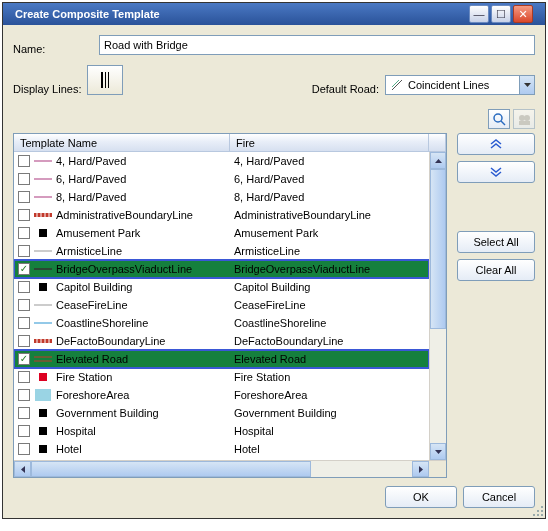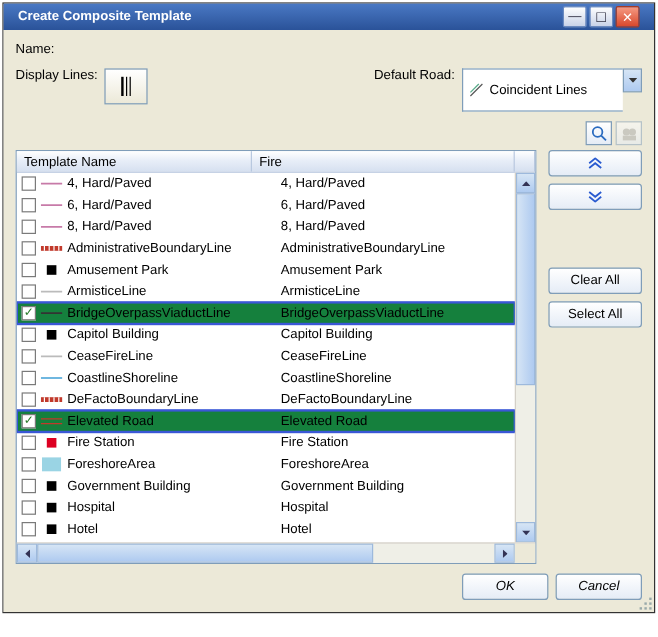--- a/index.html
+++ b/index.html
@@ -3,77 +3,78 @@
 <meta charset="utf-8">
 <style>
   * { box-sizing: border-box; font-family: Tahoma, Arial, sans-serif; font-size: 11px; }
   body { margin: 0; padding: 2px; background: #fff; }
   .outer { border: 1px solid #333; width: 544px; }
   .titlebar { background: linear-gradient(#4a79c4,#2a5299); color: #fff; height: 22px; display: flex; align-items: center; padding: 0 12px; }
   .titlebar-text { flex: 1; font-weight: bold; }
   .tb-btn { width: 20px; height: 18px; background: linear-gradient(#fefefe,#c8d2e8); border: 1px solid #6a8ac0; margin-left: 2px; display: flex; align-items: center; justify-content: center; color: #334; border-radius: 2px; cursor: pointer; }
   .tb-btn.close { background: linear-gradient(#f59a82,#d9472b); color: #fff; border-color: #a83b24; }
   .content { background: #ece9d8; padding: 10px 10px 8px 10px; }
-  .row { display: flex; align-items: flex-start; margin-bottom: 10px; }
+  .row { display: flex; align-items: flex-end; margin-bottom: 10px; }
   .lbl { color: #000; }
   .text-input { height: 20px; border: 1px solid #7f9db9; background: #fff; padding: 1px 4px; }
   .symbol-btn { width: 36px; height: 30px; border: 1px solid #7f9db9; background: linear-gradient(#fff,#ece9d8); display: flex; align-items: center; justify-content: center; margin-left: 6px; cursor: pointer; }
   .symbol-glyph { width: 10px; height: 16px; display: flex; }
   .symbol-glyph span { width: 2px; background: #000; margin: 0 1px; }
   .combo { display: flex; height: 20px; }
-  .combo-input { flex:1; border: 1px solid #7f9db9; border-right: none; background: #fff; padding: 17px 4px; display:flex; align-items:center; }
+  .combo-input { flex:1; border: 1px solid #7f9db9; border-right: none; background: #fff; padding: 1px 4px; display:flex; align-items:center; }
   .combo-btn { width: 16px; border: 1px solid #7f9db9; background: linear-gradient(#d6e5f5,#aecaf0); display:flex; align-items:center; justify-content:center; cursor:pointer; }
   .combo-btn svg { width:7px; height:4px; }
   .tool-icon { width:14px; display:flex; align-items:center; justify-content:center; margin-right:4px; }
   .search-row { display: flex; justify-content: flex-end; margin-bottom: 4px; }
   .icon-btn { width: 22px; height: 20px; border: 1px solid #7f9db9; background: linear-gradient(#fff,#e5ecf6); margin-left: 3px; display:flex; align-items:center; justify-content:center; cursor:pointer; }
   .icon-btn.disabled { opacity: 0.5; cursor:default; }
   .main { display: flex; }
   .table-wrap { border: 1px solid #7f9db9; background:#fff; flex:1; display:flex; flex-direction:column; }
   .thead { display:flex; height:18px; background: linear-gradient(#fff,#e8eef8 45%,#d6e0f0); border-bottom:1px solid #b8c8df; }
   .th { border-right:1px solid #b8c8df; padding: 2px 6px; display:flex; align-items:center; }
-  .th.c1 { width: 196px; }
+  .th.c1 { width: 216px; }
   .th.c2 { flex:1; }
   .th.c3 { width: 17px; padding:0; justify-content:center; }
   .tbody { height: 308px; overflow:hidden; position:relative; }
   .trow { display:flex; height:18px; align-items:center; }
   .trow.selected { outline: 2px solid #3a57d6; outline-offset:-1px; background:#15803d; }
   .td1 { width: 216px; display:flex; align-items:center; padding-left:4px; }
   .td2 { flex:1; padding-left:4px; }
   .chk { width:12px; height:12px; border:1px solid #7a7a7a; background:#fff; margin-right:4px; flex-shrink:0; display:flex; align-items:center; justify-content:center; }
   .chk.checked::after { content:"✓"; font-size:10px; color:#2a7a2a; line-height:10px; }
   .sym { width:18px; height:12px; margin-right:4px; flex-shrink:0; display:flex; align-items:center; justify-content:center; }
   .scroll-v { width:17px; background:#efefe7; border-left:1px solid #d4d0c8; display:flex; flex-direction:column; }
   .scroll-btn { height:17px; background:linear-gradient(#d6e5f5,#aecaf0); border:1px solid #9db9dc; display:flex; align-items:center; justify-content:center; cursor:pointer; }
   .scroll-thumb-v { background:linear-gradient(90deg,#d6e5f5,#aecaf0); border:1px solid #9db9dc; margin:0; }
   .scroll-h { height:17px; background:#efefe7; border-top:1px solid #d4d0c8; display:flex; }
   .scroll-track-h { flex:1; display:flex; align-items:stretch; }
   .scroll-thumb-h { background:linear-gradient(#d6e5f5,#aecaf0); border:1px solid #9db9dc; }
   .side { width: 78px; margin-left: 10px; display:flex; flex-direction:column; align-items:stretch; }
   .side-btn { height:22px; border:1px solid #7f9db9; background:linear-gradient(#fff,#e5ecf6); margin-bottom:6px; display:flex; align-items:center; justify-content:center; cursor:pointer; border-radius:3px; }
-  .footer { display:flex; justify-content:flex-end; padding: 8px 0 2px 0; font-style: italic; }
+  .footer { display:flex; justify-content:flex-end; padding: 8px 0 2px 0; }
   .footer-btn { width:72px; height:22px; border:1px solid #7f9db9; background:linear-gradient(#fff,#e5ecf6); margin-left:6px; display:flex; align-items:center; justify-content:center; cursor:pointer; border-radius:3px; }
   .resize-grip { position:absolute; right:2px; bottom:2px; width:12px; height:12px; }
   .resize-grip span { position:absolute; width:2px; height:2px; background:#9aa; }
 </style>
 </head>
 <body>
 
 <div class="outer">
   <div class="titlebar">
     <span class="titlebar-text">Create Composite Template</span>
     <div class="tb-btn">—</div>
     <div class="tb-btn">☐</div>
     <div class="tb-btn close">✕</div>
   </div>
 
   <div class="content" style="position:relative;">
 
     <div class="row">
       <span class="lbl" style="width:86px;">Name:</span>
+      <input class="text-input" style="flex: 1 1 0%;" value="Road with Bridge">
     </div>
 
     <div class="row" style="margin-bottom:14px;">
       <span class="lbl">Display Lines:</span>
       <div class="symbol-btn">
         <div class="symbol-glyph">
             <span></span>
             <span></span>
             <span></span>
           </div>
@@ -377,22 +378,22 @@
               <path d="M2 9 L7 5 L12 9" stroke="#2a5bd0" fill="none" stroke-width="1.5"></path>
             </svg>
         </div>
         <div class="side-btn">
           <svg width="14" height="10">
               <path d="M2 1 L7 5 L12 1" stroke="#2a5bd0" fill="none" stroke-width="1.5"></path>
               <path d="M2 5 L7 9 L12 5" stroke="#2a5bd0" fill="none" stroke-width="1.5"></path>
             </svg>
         </div>
         <div style="height:42px;"></div>
+        <div class="side-btn">Select All</div>
         <div class="side-btn">Clear All</div>
-        <div class="side-btn">Select All</div>
       </div>
     </div>
 
     <div class="footer">
       <div class="footer-btn">OK</div>
       <div class="footer-btn">Cancel</div>
     </div>
 
     <div class="resize-grip">
       <span style="right:0;bottom:0;"></span>

